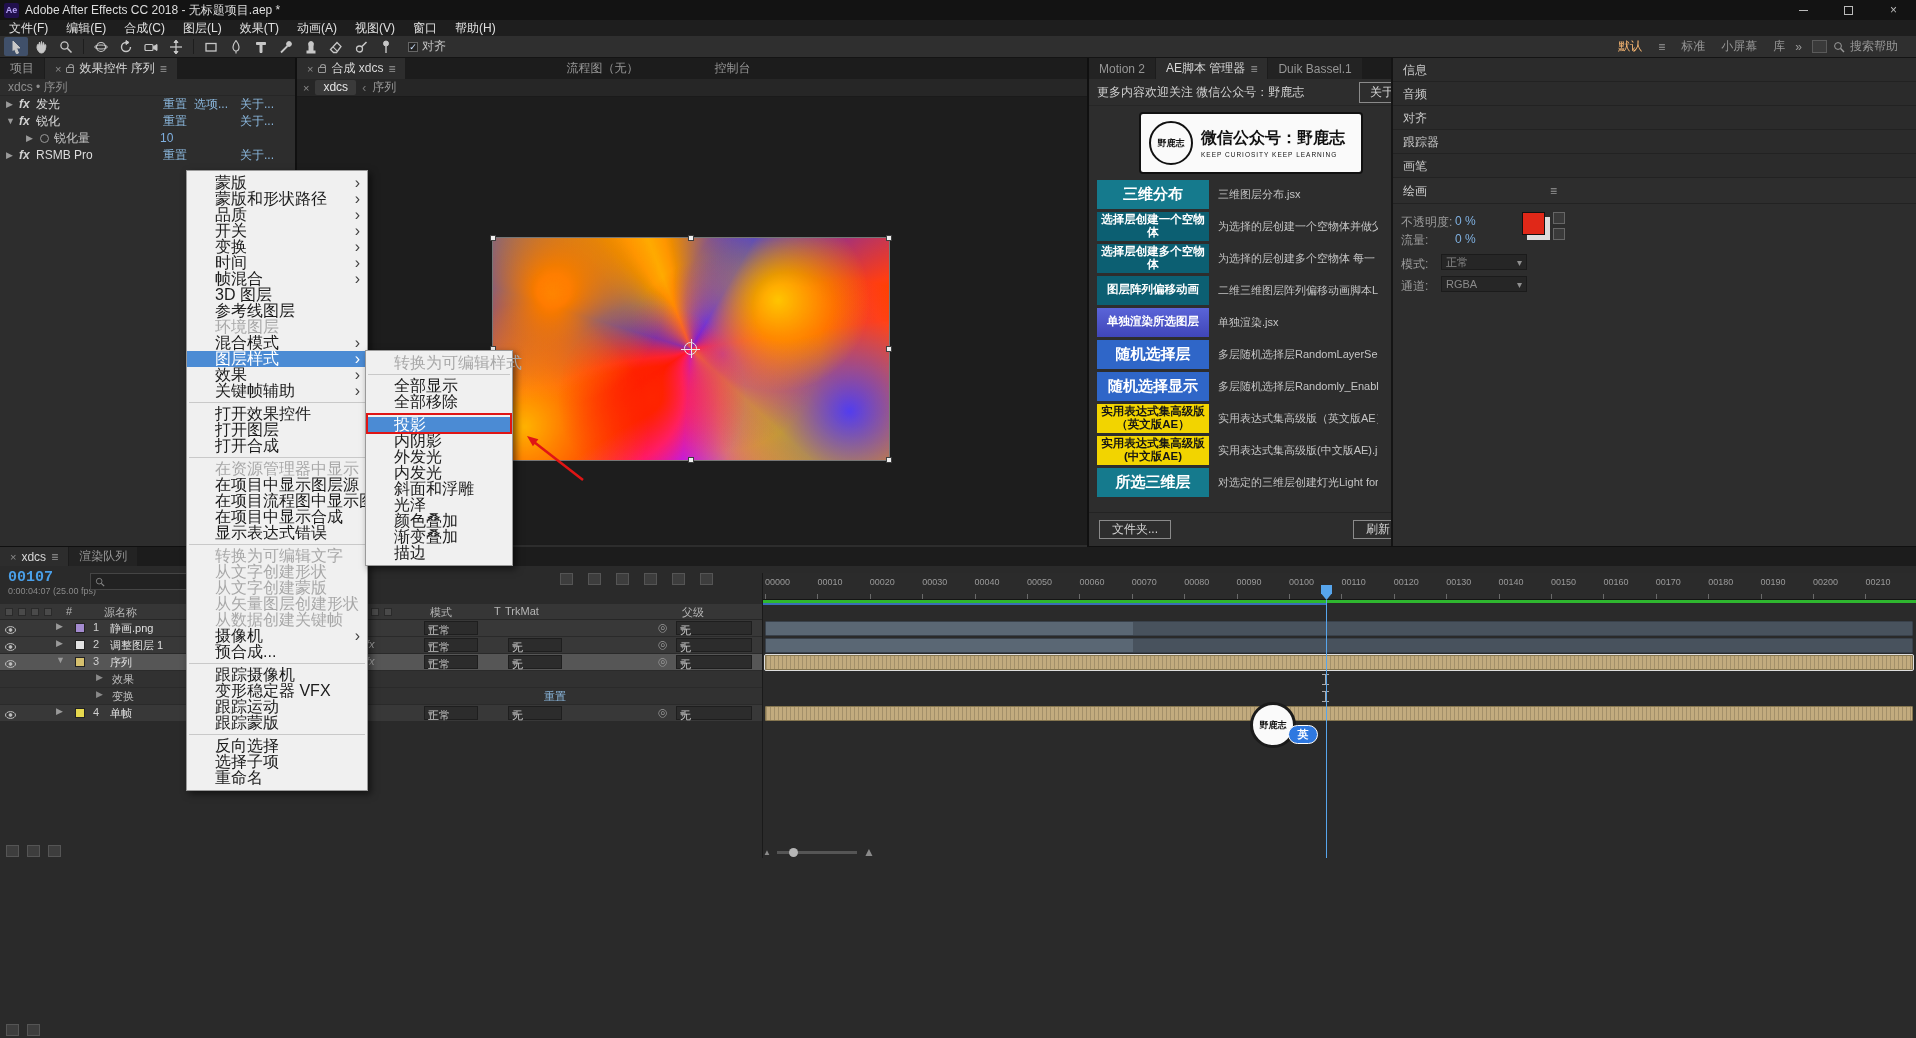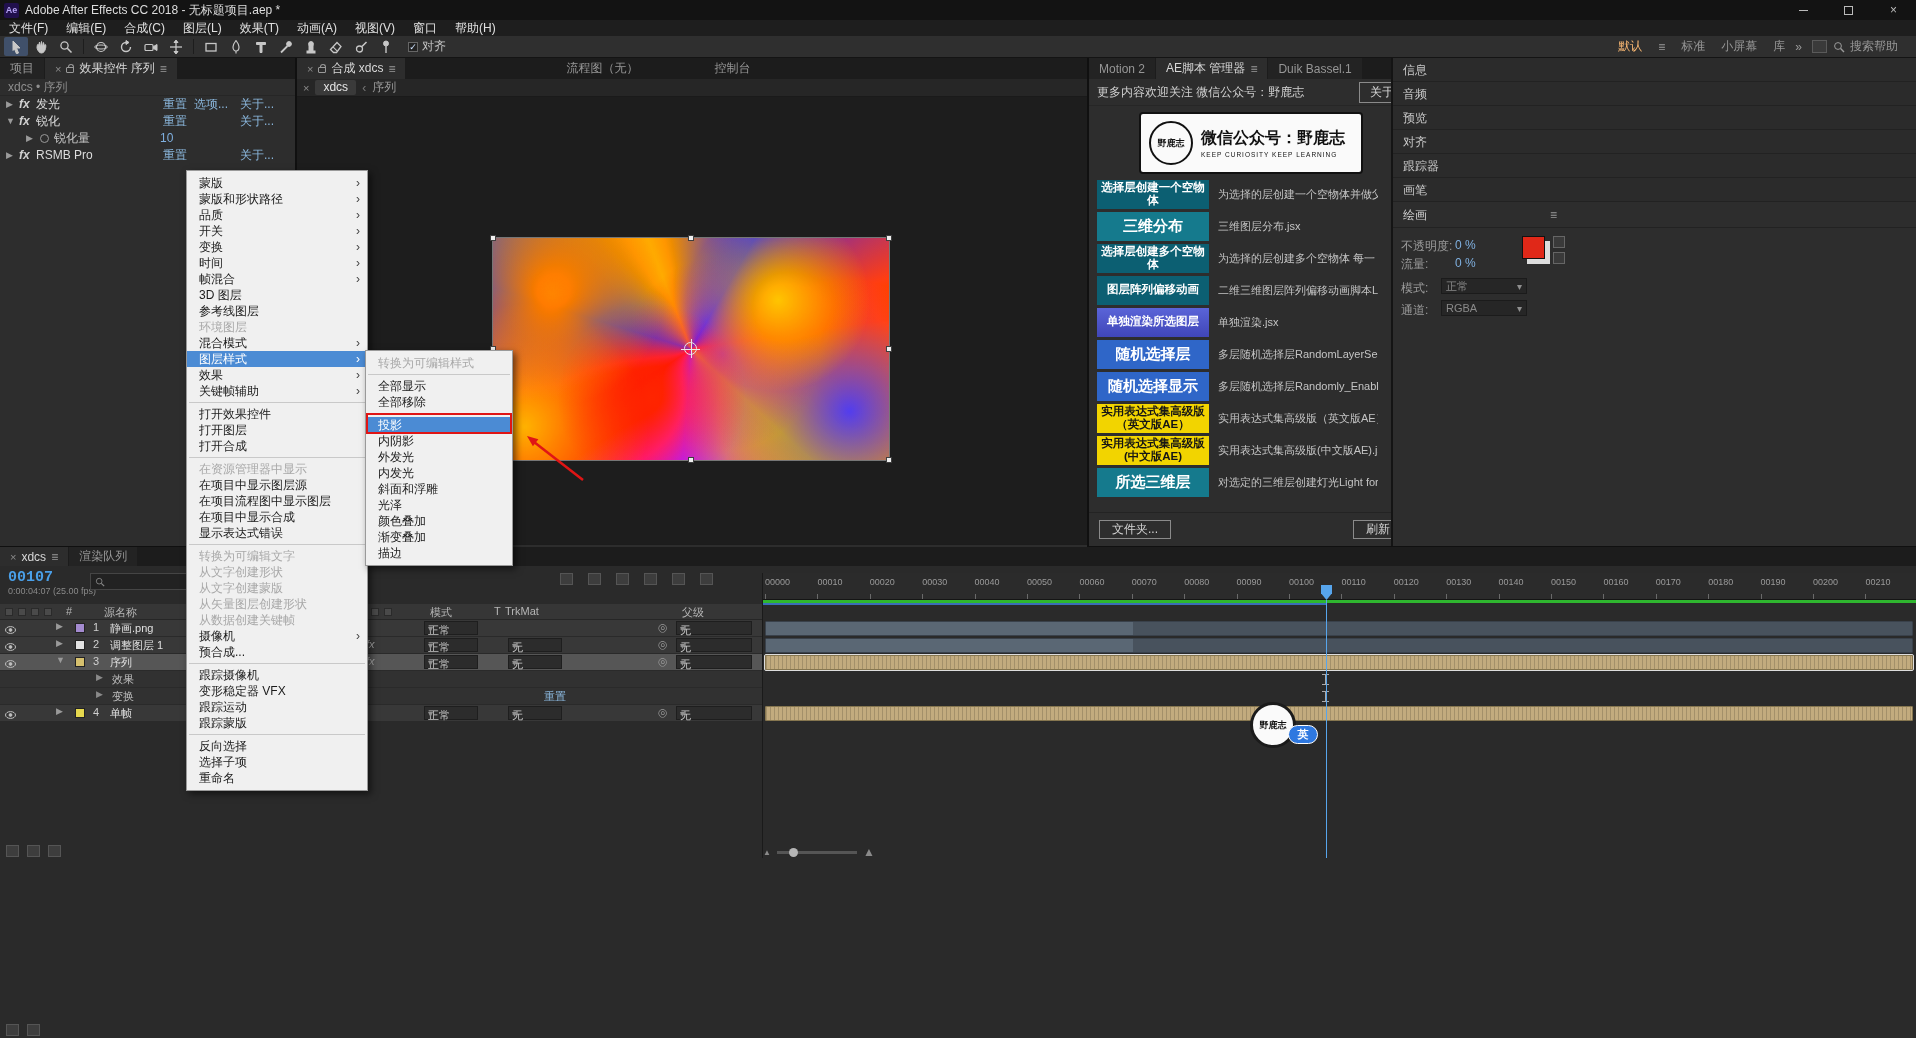--- a/index.html
+++ b/index.html
@@ -145,21 +145,21 @@
   .mtn{color:#8a8a8a}
   #zoomtrack{width:80px;height:3px;background:#555;position:relative}
   #zoomknob{position:absolute;left:12px;top:-3px;width:9px;height:9px;border-radius:50%;background:#b5b5b5}
   #tlbottomicons{position:absolute;left:6px;top:298px;display:flex;gap:8px}
   #appicons{position:absolute;left:6px;top:477px;display:flex;gap:8px}
   .dimsq{width:13px;height:12px;background:#3d3d3d;border:1px solid #555}
   
   .ctxmenu{position:absolute;background:#f0f0f0;border:1px solid #9a9a9a;box-shadow:3px 3px 7px rgba(0,0,0,.55);padding:4px 0;z-index:50}
   #ctxmenu{left:186px;top:170px;width:182px}
   #submenu{left:365px;top:350px;width:148px}
-  .mi{height:16px;line-height:16px;padding:0 20px 0 12px;color:#1b1b1b;position:relative;white-space:nowrap;font-size:12px}
+  .mi{height:16px;line-height:16px;padding:0 20px 0 28px;color:#1b1b1b;position:relative;white-space:nowrap;font-size:16px}
   .mi .arr2{position:absolute;right:7px;color:#444}
   .mi.dis{color:#a8a8a8}
   .mi.hil{background:#4b8bd4;color:#fff}
   .mi.hil .arr2{color:#fff}
   .msep{height:1px;background:#c9c9c9;margin:3px 2px}
   
   #redbox{position:absolute;left:366px;top:413px;width:146px;height:21px;border:2px solid #e01515;z-index:60}
   #redarrow{position:absolute;left:515px;top:428px;z-index:60}
   #ime{position:absolute;left:1250px;top:702px;z-index:45}
   #imecircle{width:46px;height:46px;background:#fafafa;border:3px solid #1b1b1b;border-radius:50%;display:flex;align-items:center;justify-content:center;font-size:9px;font-weight:bold;color:#111}
@@ -425,26 +425,26 @@
     <div id="banner">
       <div id="bannerlogo">野鹿志</div>
       <div>
         <div id="bannertitle">微信公众号：野鹿志</div>
         <div id="bannersub">KEEP CURIOSITY KEEP LEARNING</div>
       </div>
     </div>
     <div id="scriptlist">
 
     <div class="srow">
+          <div class="sbtn s-teal big">三维分布</div>
+          <span class="sdesc">三维图层分布.jsx</span>
+        </div>
+        <div class="srow">
           <div class="sbtn s-teal2">选择层创建一个空物体</div>
           <span class="sdesc">为选择的层创建一个空物体并做父</span>
-        </div>
-        <div class="srow">
-          <div class="sbtn s-teal big">三维分布</div>
-          <span class="sdesc">三维图层分布.jsx</span>
         </div>
         <div class="srow">
           <div class="sbtn s-teal2">选择层创建多个空物体</div>
           <span class="sdesc">为选择的层创建多个空物体 每一</span>
         </div>
         <div class="srow">
           <div class="sbtn s-teal2">图层阵列偏移动画</div>
           <span class="sdesc">二维三维图层阵列偏移动画脚本La</span>
         </div>
         <div class="srow">
@@ -478,21 +478,20 @@
     <div id="scrfoot">
       <span class="footbtn">文件夹...</span>
       <span class="footbtn">刷新</span>
     </div>
   </div>
 
   <div id="sidepanel" class="panel">
     <div id="sidelist">
         <div class="siderow">信息</div>
         <div class="siderow">音频</div>
-        <div class="siderow">预览</div>
         <div class="siderow">对齐</div>
         <div class="siderow">跟踪器</div>
         <div class="siderow">画笔</div>
       </div>
     <div id="painthead">
       <span>绘画</span>
       <span class="hamb">≡</span>
     </div>
     <div id="paintbody">
       <span class="plabel" style="top:10px">不透明度:</span>

